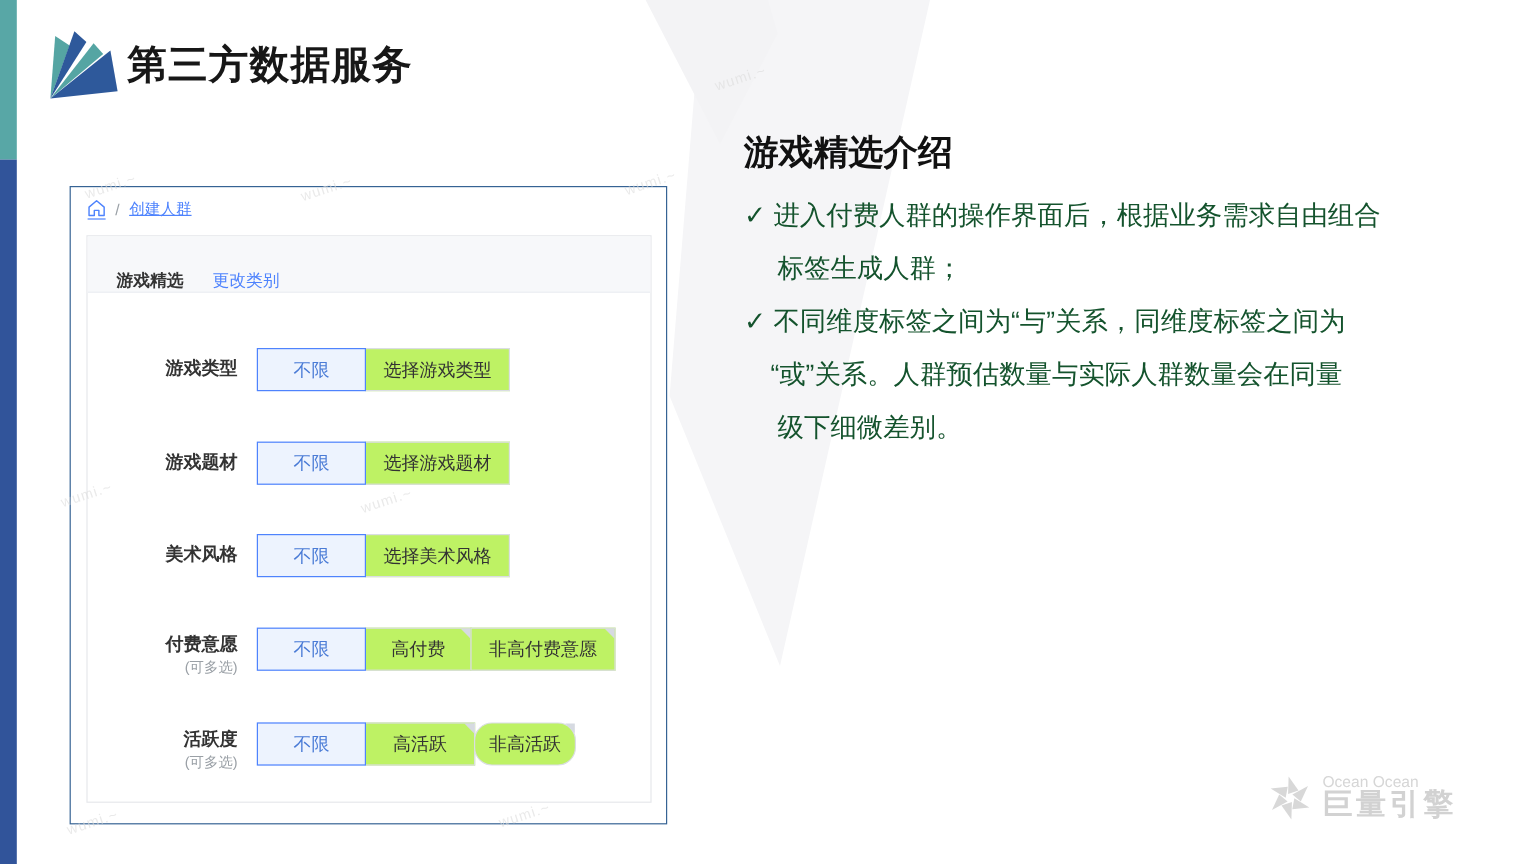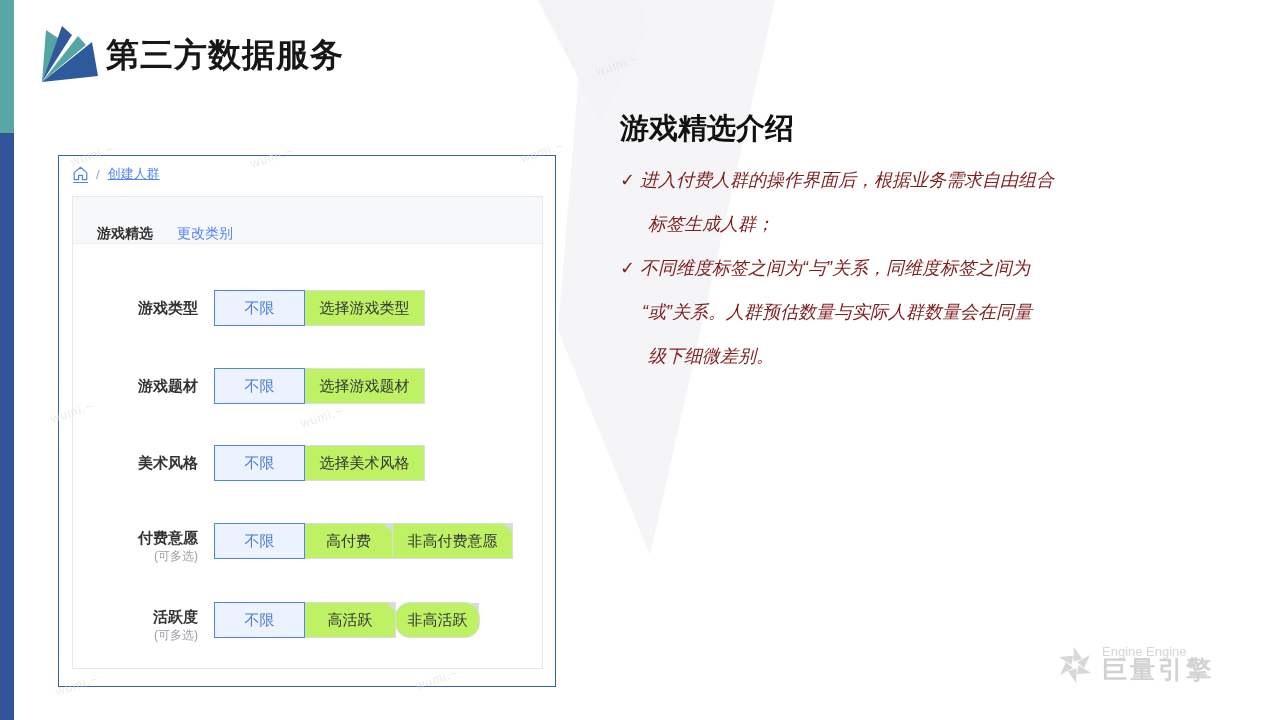--- a/index.html
+++ b/index.html
@@ -38,21 +38,21 @@
   .opt-btn{height:36px;box-sizing:border-box;border:1px solid #dadde3;background:#bef264;color:#333;
     font-size:15px;display:flex;align-items:center;justify-content:center;cursor:pointer;
     margin-left:-1px;position:relative;font-weight:500;}
   .opt-btn:first-child{margin-left:0;}
   .opt-btn.selected{border-color:#4e83fd;background:#edf3fe;color:#4a7bd6;z-index:1;}
   .corner{position:absolute;top:0;right:0;width:0;height:0;
     border-top:8px solid #d6dae1;border-left:8px solid transparent;}
   
   .right-col{position:absolute;left:620px;top:106px;width:600px;z-index:3;}
   .sec-heading{font-size:29px;line-height:44px;font-weight:700;color:#111;}
-  .line{font-size:18px;line-height:44px;color:#7f1d1d;white-space:nowrap;font-style:italic;}
+  .line{font-size:22px;line-height:44px;color:#14532d;white-space:nowrap;}
   .rules .line{line-height:43px;}
   .sec1-lines{margin-top:8px;}
   .sec2{margin-top:14px;}
   .c1{padding-left:22px;}
   .c2{padding-left:25px;}
   .c3{padding-left:28px;}
   
   .brand{position:absolute;left:1054px;top:644px;display:flex;align-items:center;z-index:3;}
   .brand-text{margin-left:6px;}
   .brand-en{font-size:13px;color:#d6d6d6;line-height:14px;}
@@ -189,16 +189,16 @@
     <g transform="translate(21,21)" fill="#d8d8d8">
       <path d="M2,-3 L15,-10 L9,3 Z"></path>
       <path d="M2,-3 L15,-10 L9,3 Z" transform="rotate(60)"></path>
       <path d="M2,-3 L15,-10 L9,3 Z" transform="rotate(120)"></path>
       <path d="M2,-3 L15,-10 L9,3 Z" transform="rotate(180)"></path>
       <path d="M2,-3 L15,-10 L9,3 Z" transform="rotate(240)"></path>
       <path d="M2,-3 L15,-10 L9,3 Z" transform="rotate(300)"></path>
     </g>
   </svg>
   <div class="brand-text">
-    <div class="brand-en">Engine Engine</div>
+    <div class="brand-en">Ocean Ocean</div>
     <div class="brand-cn">巨量引擎</div>
   </div>
 </div>
 
 </body></html>

